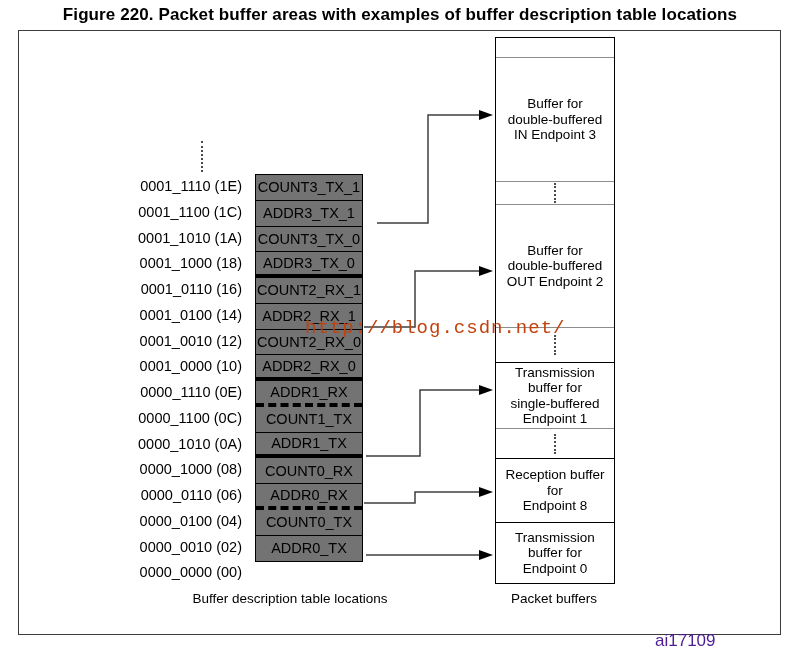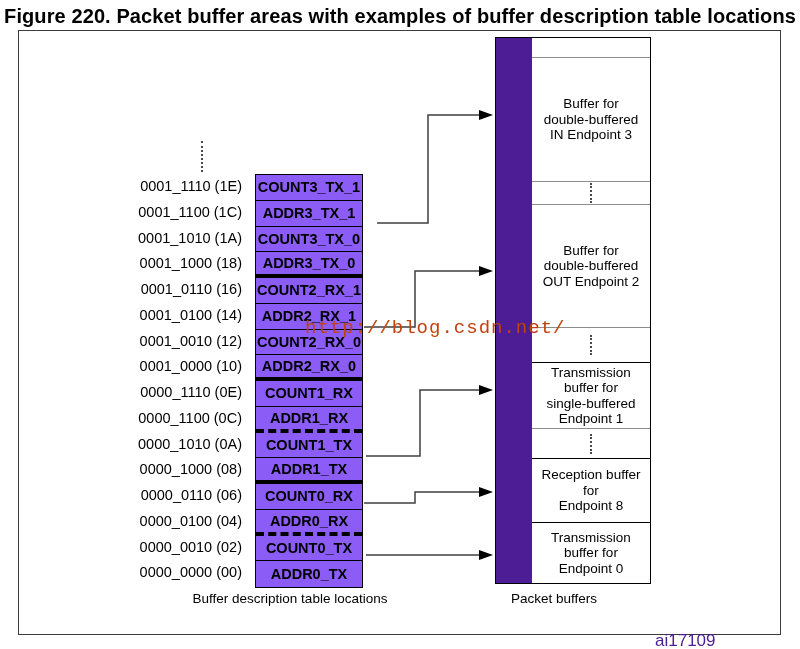--- a/index.html
+++ b/index.html
@@ -2,46 +2,46 @@
 <html><head>
 <meta charset="utf-8">
 <style>
   html,body{margin:0;padding:0;background:#ffffff;}
   .stage{
     position:relative;width:800px;height:649px;background:#ffffff;overflow:hidden;
     font-family:"Liberation Sans",sans-serif;color:#000;
   }
   .fig-title{
     position:absolute;left:0;top:5px;width:800px;text-align:center;
-    font-size:20px;font-weight:bold;letter-spacing:0.1px;
+    font-size:17px;font-weight:bold;letter-spacing:0.1px;
   }
   .frame{
     position:absolute;left:18px;top:30px;width:761px;height:603px;
     border:1.6px solid #3c3c3c;background:#fff;
   }
   
   .arrows{position:absolute;left:0;top:0;width:800px;height:649px;pointer-events:none;}
   
   .addr-col{position:absolute;left:24px;top:174px;width:218px;}
   .addr-row{height:25.75px;line-height:25.75px;font-size:14.5px;text-align:right;white-space:nowrap;}
   
   .bdt{position:absolute;left:255px;top:174px;width:106px;border:1.5px solid #000;background:#fff;}
   .bdt-row{
     box-sizing:border-box;height:25.75px;border-bottom:1.5px solid #000;
     display:flex;align-items:center;justify-content:center;
-    font-size:14.5px;white-space:nowrap;background:#8b5cf6;font-weight:bold;
+    font-size:14.5px;white-space:nowrap;background:#737373;
   }
   .bdt-row:last-child{border-bottom:none;}
   .bdt-row.thick{border-bottom:4px solid #000;}
   .bdt-row.dashedthick{border-bottom:4px dashed #000;}
   
   .vdots{width:0;border-left:2.6px dotted #4a4a4a;}
   .vdots.table-top{position:absolute;left:201px;top:141px;height:31px;}
   
-  .pbuf{position:absolute;left:495px;top:37px;width:118px;border:1.5px solid #000;background:#4c1d95;padding-left:36px;}
+  .pbuf{position:absolute;left:495px;top:37px;width:118px;border:1.5px solid #000;background:#0369a1;}
   .pbuf-cell{
     box-sizing:border-box;display:flex;align-items:center;justify-content:center;
     text-align:center;font-size:13.5px;line-height:15.5px;
     border-top:1.4px solid #000;background:#fff;
   }
   .pbuf-cell:first-child{border-top:none;}
   .pbuf-cell.sep-gray{border-top-color:#8d8d8d;}
   .pbuf-label{white-space:pre-line;}
   .c0{height:19px;}  .c1{height:124px;} .c2{height:23px;}
   .c3{height:123px;} .c4{height:35px;}  .c5{height:66px;}
@@ -105,21 +105,20 @@
 
   <div class="bdt">
     <div class="bdt-row">COUNT3_TX_1</div>
     <div class="bdt-row">ADDR3_TX_1</div>
     <div class="bdt-row">COUNT3_TX_0</div>
     <div class="bdt-row thick">ADDR3_TX_0</div>
     <div class="bdt-row">COUNT2_RX_1</div>
     <div class="bdt-row">ADDR2_RX_1</div>
     <div class="bdt-row">COUNT2_RX_0</div>
     <div class="bdt-row thick">ADDR2_RX_0</div>
-    <div class="bdt-row">COUNT1_RX</div>
     <div class="bdt-row dashedthick">ADDR1_RX</div>
     <div class="bdt-row">COUNT1_TX</div>
     <div class="bdt-row thick">ADDR1_TX</div>
     <div class="bdt-row">COUNT0_RX</div>
     <div class="bdt-row dashedthick">ADDR0_RX</div>
     <div class="bdt-row">COUNT0_TX</div>
     <div class="bdt-row">ADDR0_TX</div>
   </div>
 
   <div class="pbuf">

